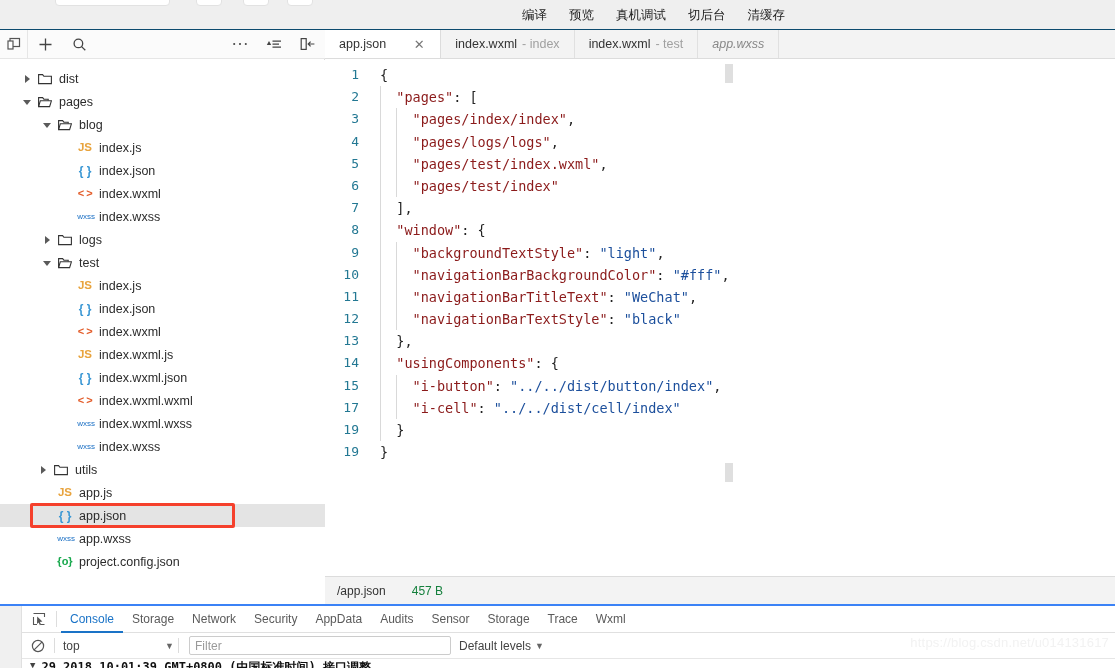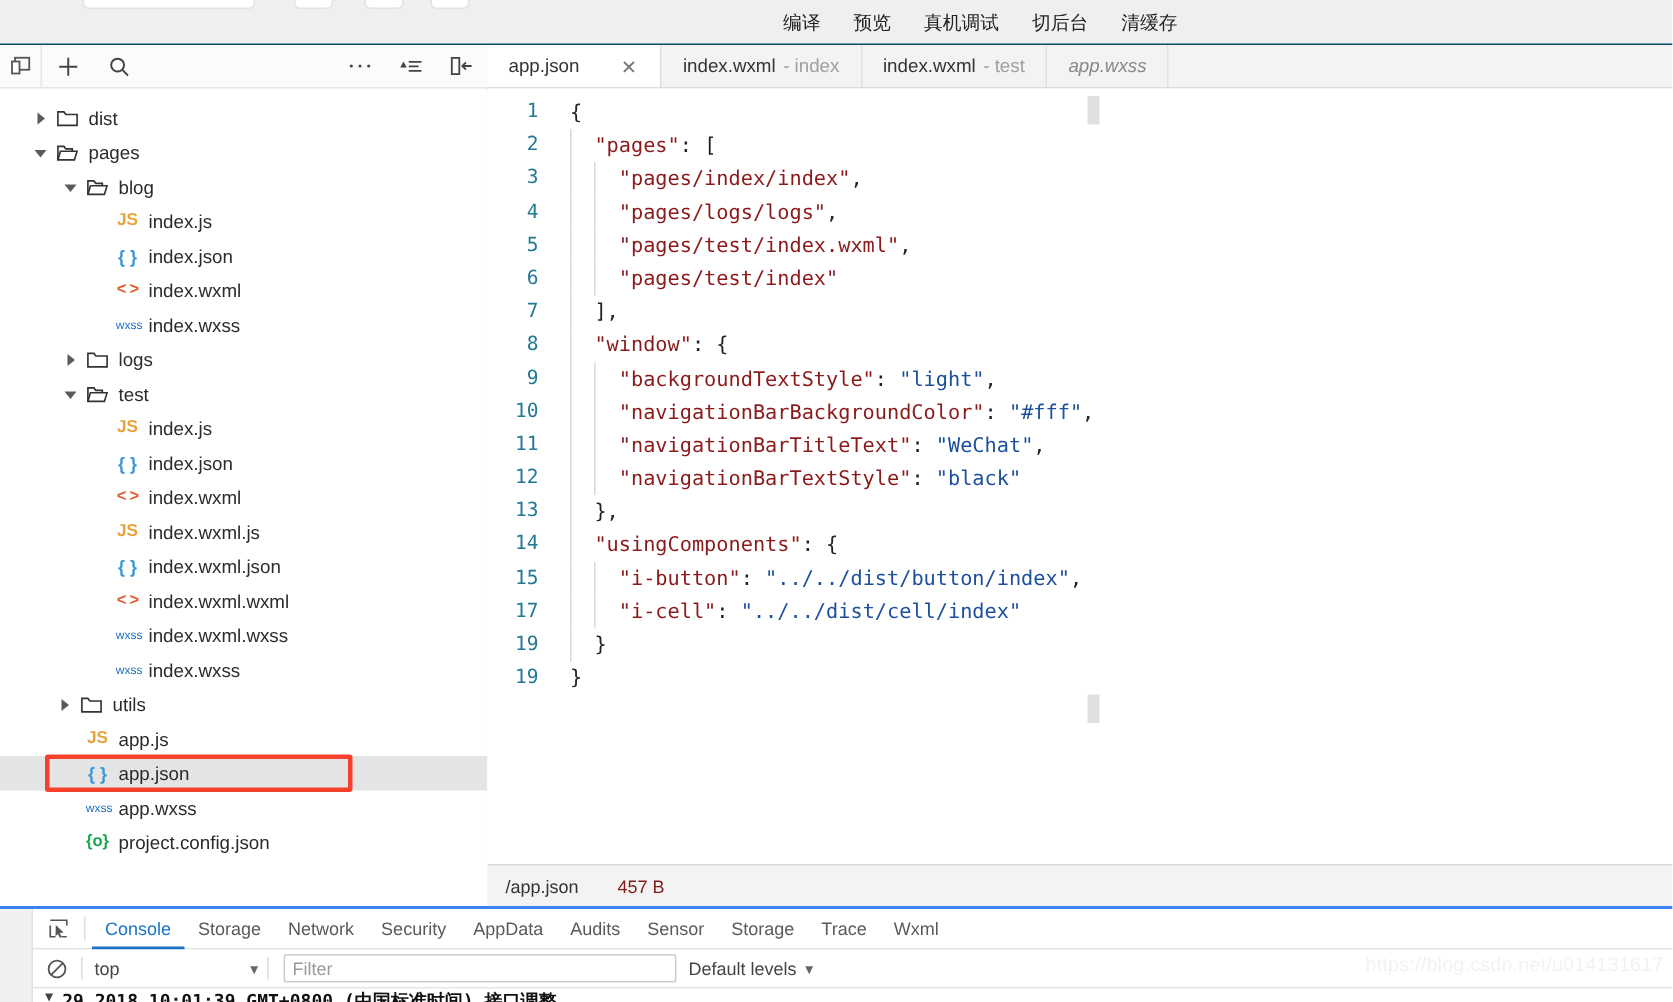--- a/index.html
+++ b/index.html
@@ -186,21 +186,21 @@
 
   .statusbar {
     position: absolute; bottom: 0; left: 0;
     width: 790px; height: 28px;
     background: #f3f3f3;
     border-top: 1px solid #dcdcdc;
     display: flex; align-items: center;
     padding-left: 12px;
     font-size: 12px; color: #333;
   }
-  .statusbar .sz { margin-left: 26px; color: #7f1d1d; }
+  .statusbar .sz { margin-left: 26px; color: #15803d; }
 
   
   .devtools {
     position: absolute; left: 0; top: 604px;
     width: 1115px; height: 78px;
     background: #ffffff;
     border-top: 2px solid #3b82f6;
   }
   .dt-gutter {
     position: absolute; left: 0; top: 0; width: 22px; height: 64px;

